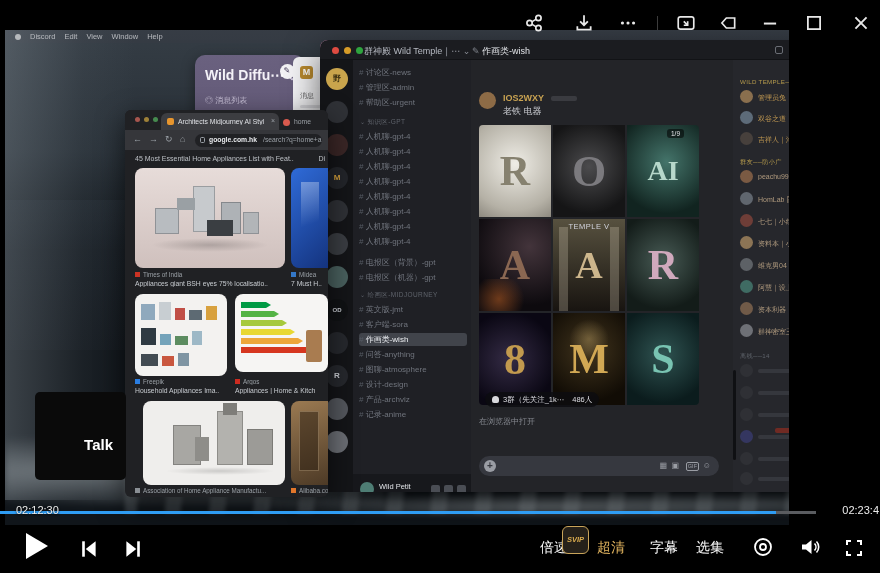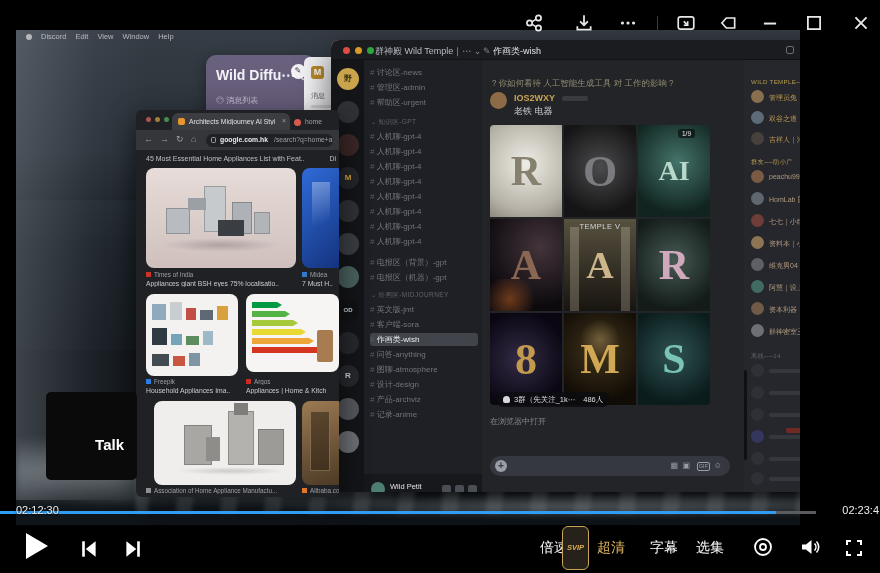--- a/index.html
+++ b/index.html
@@ -9,21 +9,21 @@
   #stage { position:relative; width:880px; height:573px; background:#000; }
 
   
   #titlebar { left:0; top:0; width:880px; height:30px; background:#000; z-index:60; }
   #vtitle { left:18px; top:7px; font-size:15px; font-weight:bold; color:#fff; letter-spacing:.2px; }
   .tbico { top:13px; width:20px; height:20px; color:#e8e8e8; z-index:61; cursor:pointer; }
   .tbico svg { width:100%; height:100%; }
   #tb-sep { left:657px; top:16px; width:1px; height:14px; background:#3c3c3c; z-index:61; }
 
   
-  #video { left:16px; top:30px; width:784px; height:495px; overflow:hidden; background:#10151a; z-index:1; }
+  #video { left:5px; top:30px; width:784px; height:495px; overflow:hidden; background:#10151a; z-index:1; }
   .wall1 { left:0; top:0; width:880px; height:220px;
     background:linear-gradient(180deg,#4d5761 0%,#39434c 55%,rgba(40,48,56,0) 100%); opacity:.6; }
   .wall2 { left:0; top:0; width:130px; height:470px;
     background:linear-gradient(90deg,rgba(130,140,148,.38),rgba(90,100,108,.15) 60%,transparent); }
   .wall3 { left:0; top:170px; width:880px; height:150px;
     background:linear-gradient(180deg,#262e36,#151a20); opacity:.55; }
   .foam1 { left:0; top:400px; width:380px; height:75px; filter:blur(3px); opacity:.75;
     background:radial-gradient(ellipse at 22% 55%,rgba(215,224,228,.55),transparent 62%),
                radial-gradient(ellipse at 70% 80%,rgba(180,192,198,.35),transparent 60%); }
   .foam2 { left:120px; top:438px; width:760px; height:45px; filter:blur(2px); opacity:.7;
@@ -200,21 +200,21 @@
   #progress-track { left:0; top:511px; width:816px; height:3px; background:#5a5c60; z-index:55; cursor:pointer; }
   #progress-fill { left:0; top:0; width:776px; height:3px; background:#2f9df4; }
   #time-cur { left:16px; top:504px; font-size:11px; color:#ececec; text-shadow:0 1px 2px #000; z-index:56; }
   #time-total { right:1px; top:504px; font-size:11px; color:#ececec; z-index:56; }
   #controls { left:0; top:525px; width:880px; height:48px; background:#000; z-index:55; }
   .cbtn { position:absolute; cursor:pointer; color:#fff; }
   #play { left:26px; top:8px; width:0; height:0; border-left:22px solid #fff;
     border-top:13px solid transparent; border-bottom:13px solid transparent; }
   .ctl-label { position:absolute; top:14px; font-size:14px; color:#fff; cursor:pointer; white-space:nowrap; }
   #q-label { color:#e3b55f; }
-  #svip { position:absolute; left:562px; top:1px; padding:16px 4px; border:1px solid #c9a45a; border-radius:6px;
+  #svip { position:absolute; left:562px; top:1px; padding:8px 4px; border:1px solid #c9a45a; border-radius:6px;
     background:#26211a; color:#d9ab4e; font-size:7.5px; font-style:italic; font-weight:bold; line-height:10px; }
   .cico { position:absolute; top:11px; width:22px; height:22px; color:#fff; cursor:pointer; }
   .cico svg { width:100%; height:100%; }
 </style>
 </head>
 <body>
 
 <div id="stage">
 
   <div class="abs" id="video">
@@ -310,21 +310,20 @@
           <span class="uav"></span>
           <span class="un">Wild Petit</span>
 
           <span class="ubic" style="left:78px"></span>
           <span class="ubic" style="left:91px"></span>
           <span class="ubic" style="left:104px"></span>
         </div>
       </div>
 
       <div id="chat">
-        <div class="qline" style="top:18px">？你如何看待 人工智能生成工具 对 工作的影响？</div>
         <div id="msg-av"></div>
         <div id="msg-name">IOS2WXY</div>
         <div id="msg-time"></div>
         <div id="msg-text">老铁 电器</div>
 
         <div id="grid">
           <div class="lt lt0">
               <span>R</span>
             </div>
           <div class="lt lt1">

